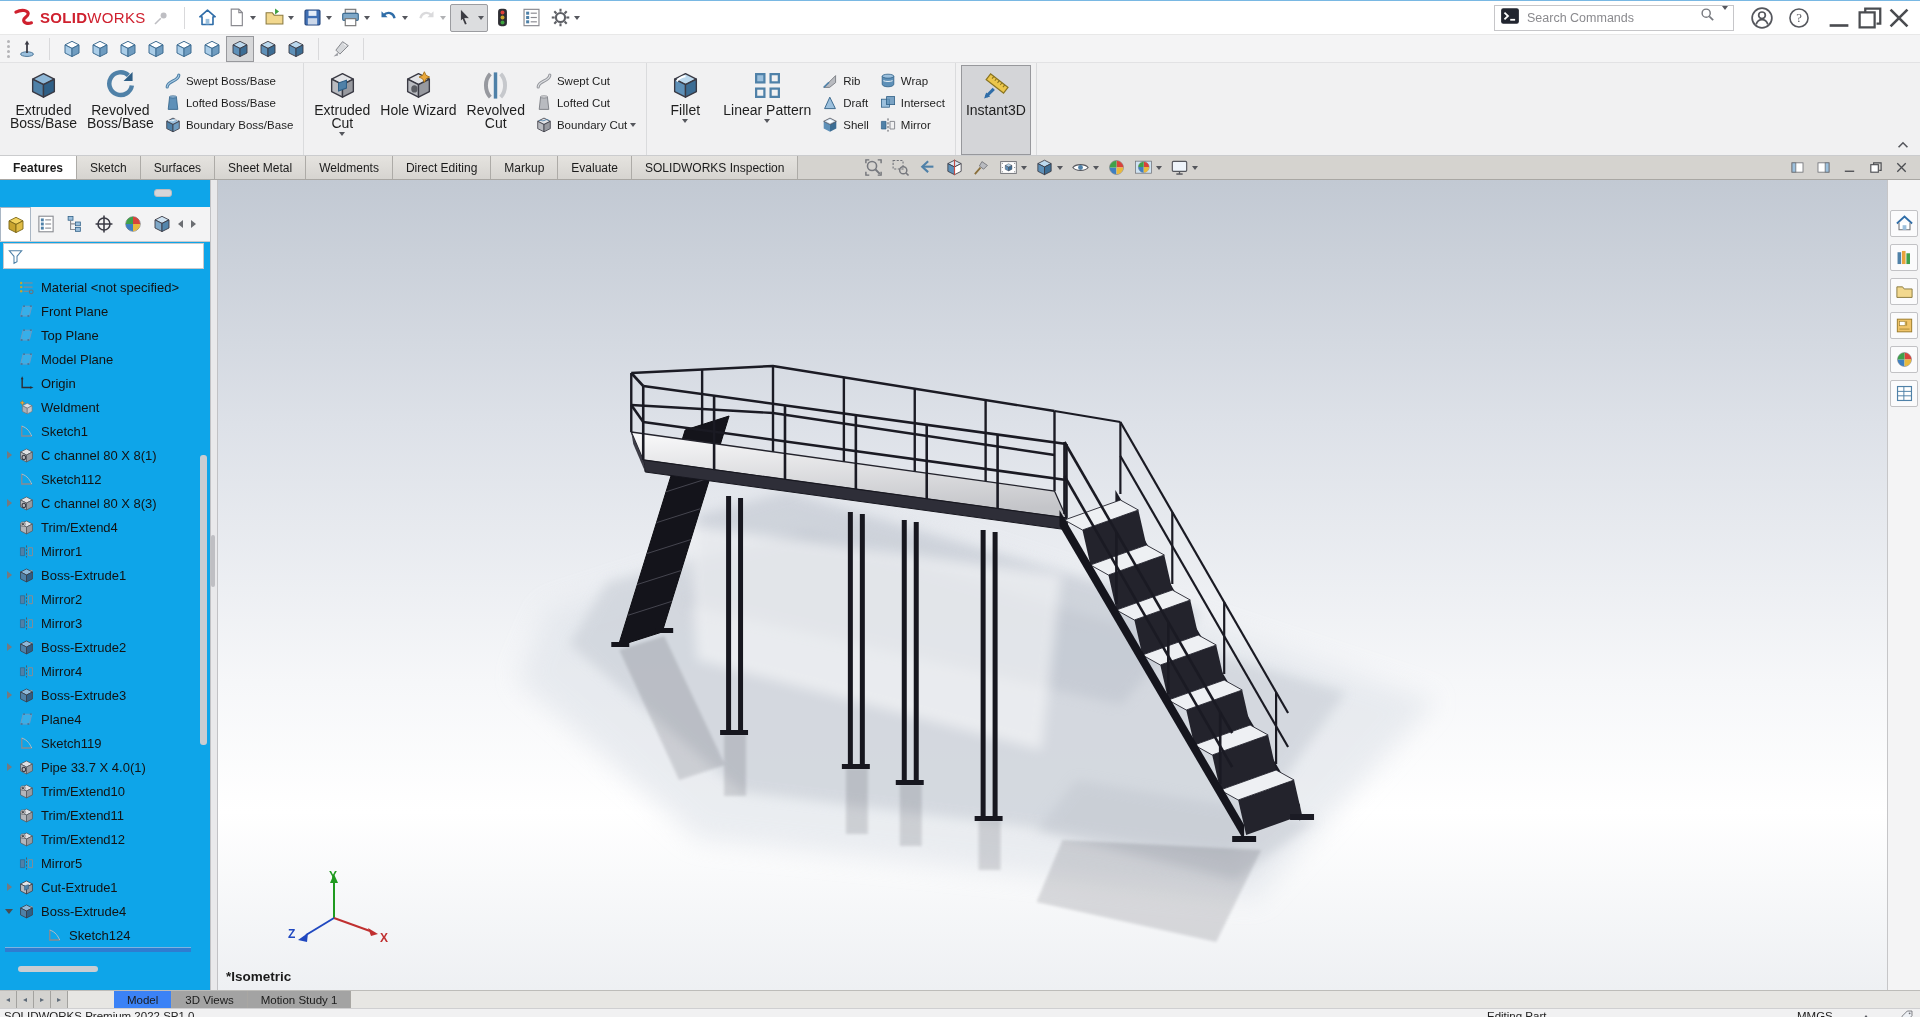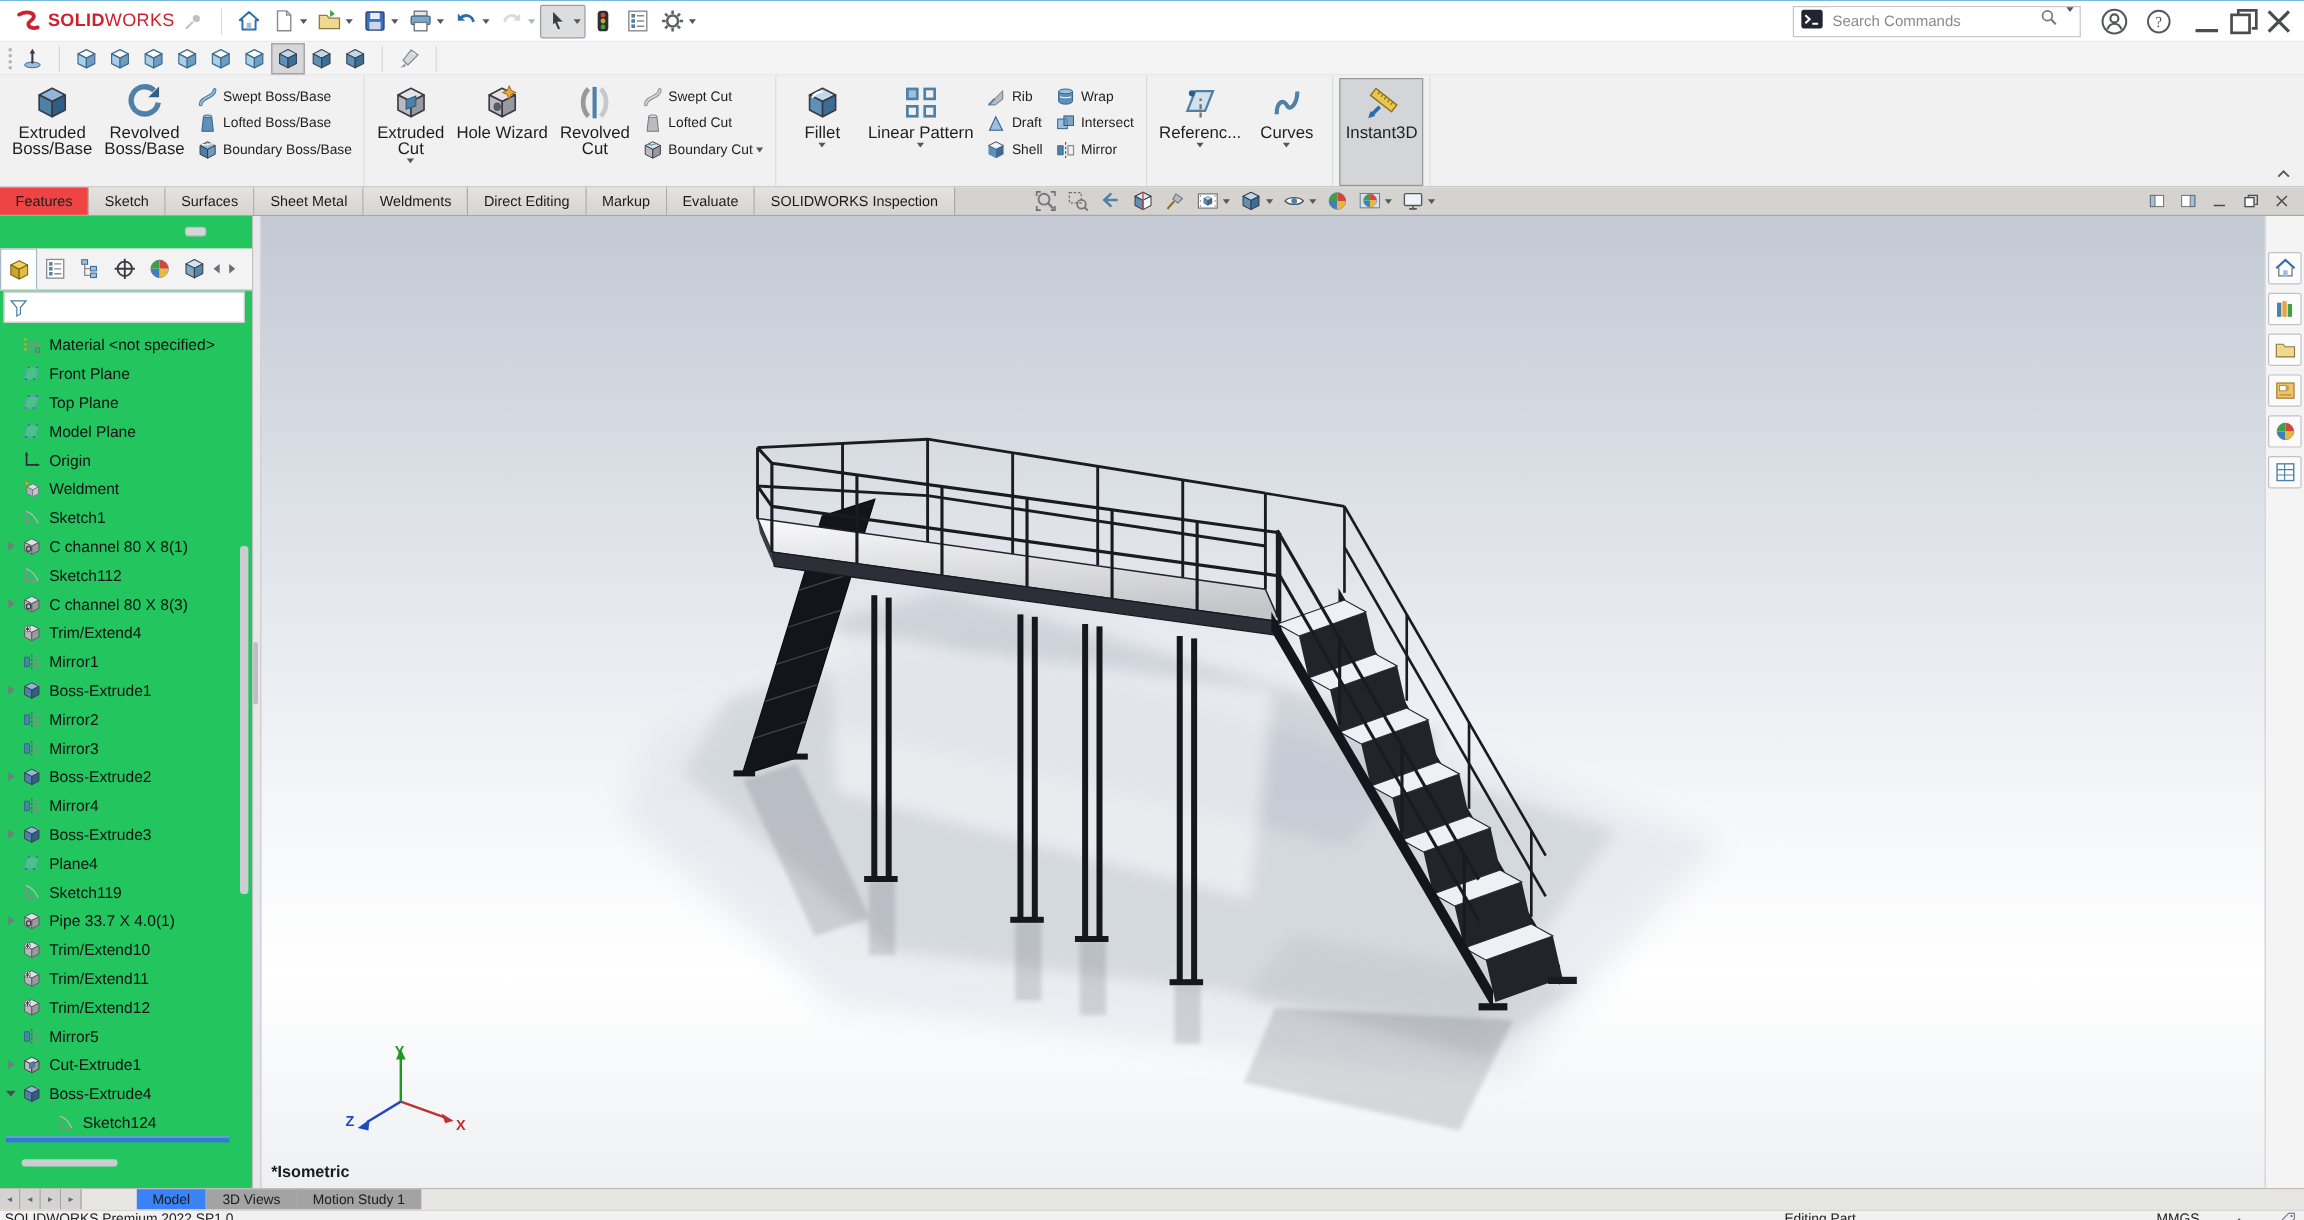--- a/index.html
+++ b/index.html
@@ -48,30 +48,30 @@
   .bigbtn .bicon{width:31px;height:31px;}
   .bigbtn .blabel{font-size:14px;line-height:13px;text-align:center;margin-top:3px;color:#1e1e1e;white-space:nowrap;}
   .bigbtn.active{background:#d4d5d8;border-color:#97989c;}
   .stackcol{display:flex;flex-direction:column;padding-top:5px;}
   .sbtn{display:flex;align-items:center;height:22px;padding:0 5px;font-size:11.5px;color:#1e1e1e;white-space:nowrap;}
   .sbtn .sicon{width:18px;height:18px;margin-right:4px;}
   .collapse-btn{position:absolute;right:6px;bottom:2px;width:22px;height:16px;}
   
   .tabrow{height:23px;background:#d5d3cf;display:flex;align-items:stretch;border-bottom:1px solid #a9a7a3;}
   .ctab{display:flex;align-items:center;padding:0 13px;font-size:12px;background:linear-gradient(#e5e3df,#d6d4d0);border-right:1px solid #adaba7;color:#1b1b1b;}
-  .ctab.active{background:#ef4444;font-weight:normal;}
+  .ctab.active{background:#ffffff;font-weight:bold;}
   .headsup{display:flex;align-items:center;margin-left:62px;}
   .hbtn{display:flex;align-items:center;padding:0 4px;height:23px;}
   .hbtn .icon{width:19px;height:19px;}
   .docctl{margin-left:auto;display:flex;align-items:center;margin-right:6px;}
   .docctl .dbtn{width:26px;height:22px;display:flex;align-items:center;justify-content:center;}
   .docctl .icon{width:15px;height:15px;}
   
   .main{height:810px;display:flex;position:relative;}
-  .panel{width:210px;background:#22c55e;position:relative;flex:none;}
+  .panel{width:210px;background:#0ea5e9;position:relative;flex:none;}
   .panel-handle{position:absolute;left:154px;top:9px;width:16px;height:6px;border-radius:3px;background:#d6d6d9;border:1px solid #bcbcc0;}
   .ptabs{position:absolute;top:27px;left:0;right:0;height:34px;display:flex;align-items:center;border-bottom:1px solid #c9c9cc;background:#f3f3f4;}
   .ptab{width:29px;height:30px;display:flex;align-items:center;justify-content:center;}
   .ptab .icon{width:20px;height:20px;}
   .ptab.active{background:#ffffff;border:1px solid #a9b6c4;border-bottom:none;height:33px;}
   .ptab-arrows{margin-left:2px;display:flex;gap:8px;}
   .tri-l{width:0;height:0;border-top:4px solid transparent;border-bottom:4px solid transparent;border-right:5px solid #6b6d72;}
   .tri-r{width:0;height:0;border-top:4px solid transparent;border-bottom:4px solid transparent;border-left:5px solid #6b6d72;}
   .pfilter{position:absolute;top:63px;left:3px;right:6px;height:24px;border:1px solid #c9c9cc;background:#fff;display:flex;align-items:center;}
   .pfilter .icon{width:17px;height:17px;margin-left:3px;}
@@ -637,42 +637,20 @@
           <div class="sbtn">
             <span class="icon sicon">
               <svg xmlns="http://www.w3.org/2000/svg" viewBox="0 0 18 18">
                 <path d="M2.4 5.4h4.6v7.6H2.4Z" fill="#4f81a8" stroke="#2f5f86" stroke-width=".7"></path>
                 <path d="M11 5.4h4.6v7.6H11Z" fill="none" stroke="#8a8c92" stroke-width="1"></path>
                 <line x1="9" y1="2.4" x2="9" y2="15.6" stroke="#55575d" stroke-dasharray="2.2 1.6"></line>
               </svg>
             </span>
             <span>Mirror</span>
           </div>
-        </div>
-      </div>
-      <div class="rgroup">
-        <div class="bigbtn ">
-          <span class="icon bicon">
-            <svg xmlns="http://www.w3.org/2000/svg" viewBox="0 0 18 18">
-              <path d="M6.4 3.4h8.6L11.2 13H2.6Z" fill="#9cc3e0" fill-opacity=".35" stroke="#4f81a8" stroke-width="1.1"></path>
-              <circle cx="4.8" cy="4.5" r="1.5" fill="#2f5f86"></circle>
-              <line x1="9" y1="16.2" x2="9" y2="7" stroke="#6f7177" stroke-width="1.1" stroke-dasharray="2.4 1.6"></line>
-            </svg>
-          </span>
-          <span class="blabel">Referenc...</span>
-          <span class="caret" style="margin:2px 0 0 0;"></span>
-        </div>
-        <div class="bigbtn ">
-          <span class="icon bicon">
-            <svg xmlns="http://www.w3.org/2000/svg" viewBox="0 0 18 18">
-              <path d="M4 14.6C4 8 7.6 7.4 9 10.4s5-.8 5-6.8" fill="none" stroke="#4f81a8" stroke-width="2"></path>
-            </svg>
-          </span>
-          <span class="blabel">Curves</span>
-          <span class="caret" style="margin:2px 0 0 0;"></span>
         </div>
       </div>
       <div class="rgroup">
         <div class="bigbtn active">
           <span class="icon bicon">
             <svg xmlns="http://www.w3.org/2000/svg" viewBox="0 0 18 18">
               <g transform="rotate(38 9 9)">
                 <rect x="2.6" y="5.4" width="12.8" height="4.2" fill="#ecc64b" stroke="#8a7420" stroke-width=".7"></rect>
                 <path d="M5 5.4v1.7M7 5.4v1.7M9 5.4v1.7M11 5.4v1.7M13 5.4v1.7" stroke="#8a7420" stroke-width=".6"></path>
               </g>

